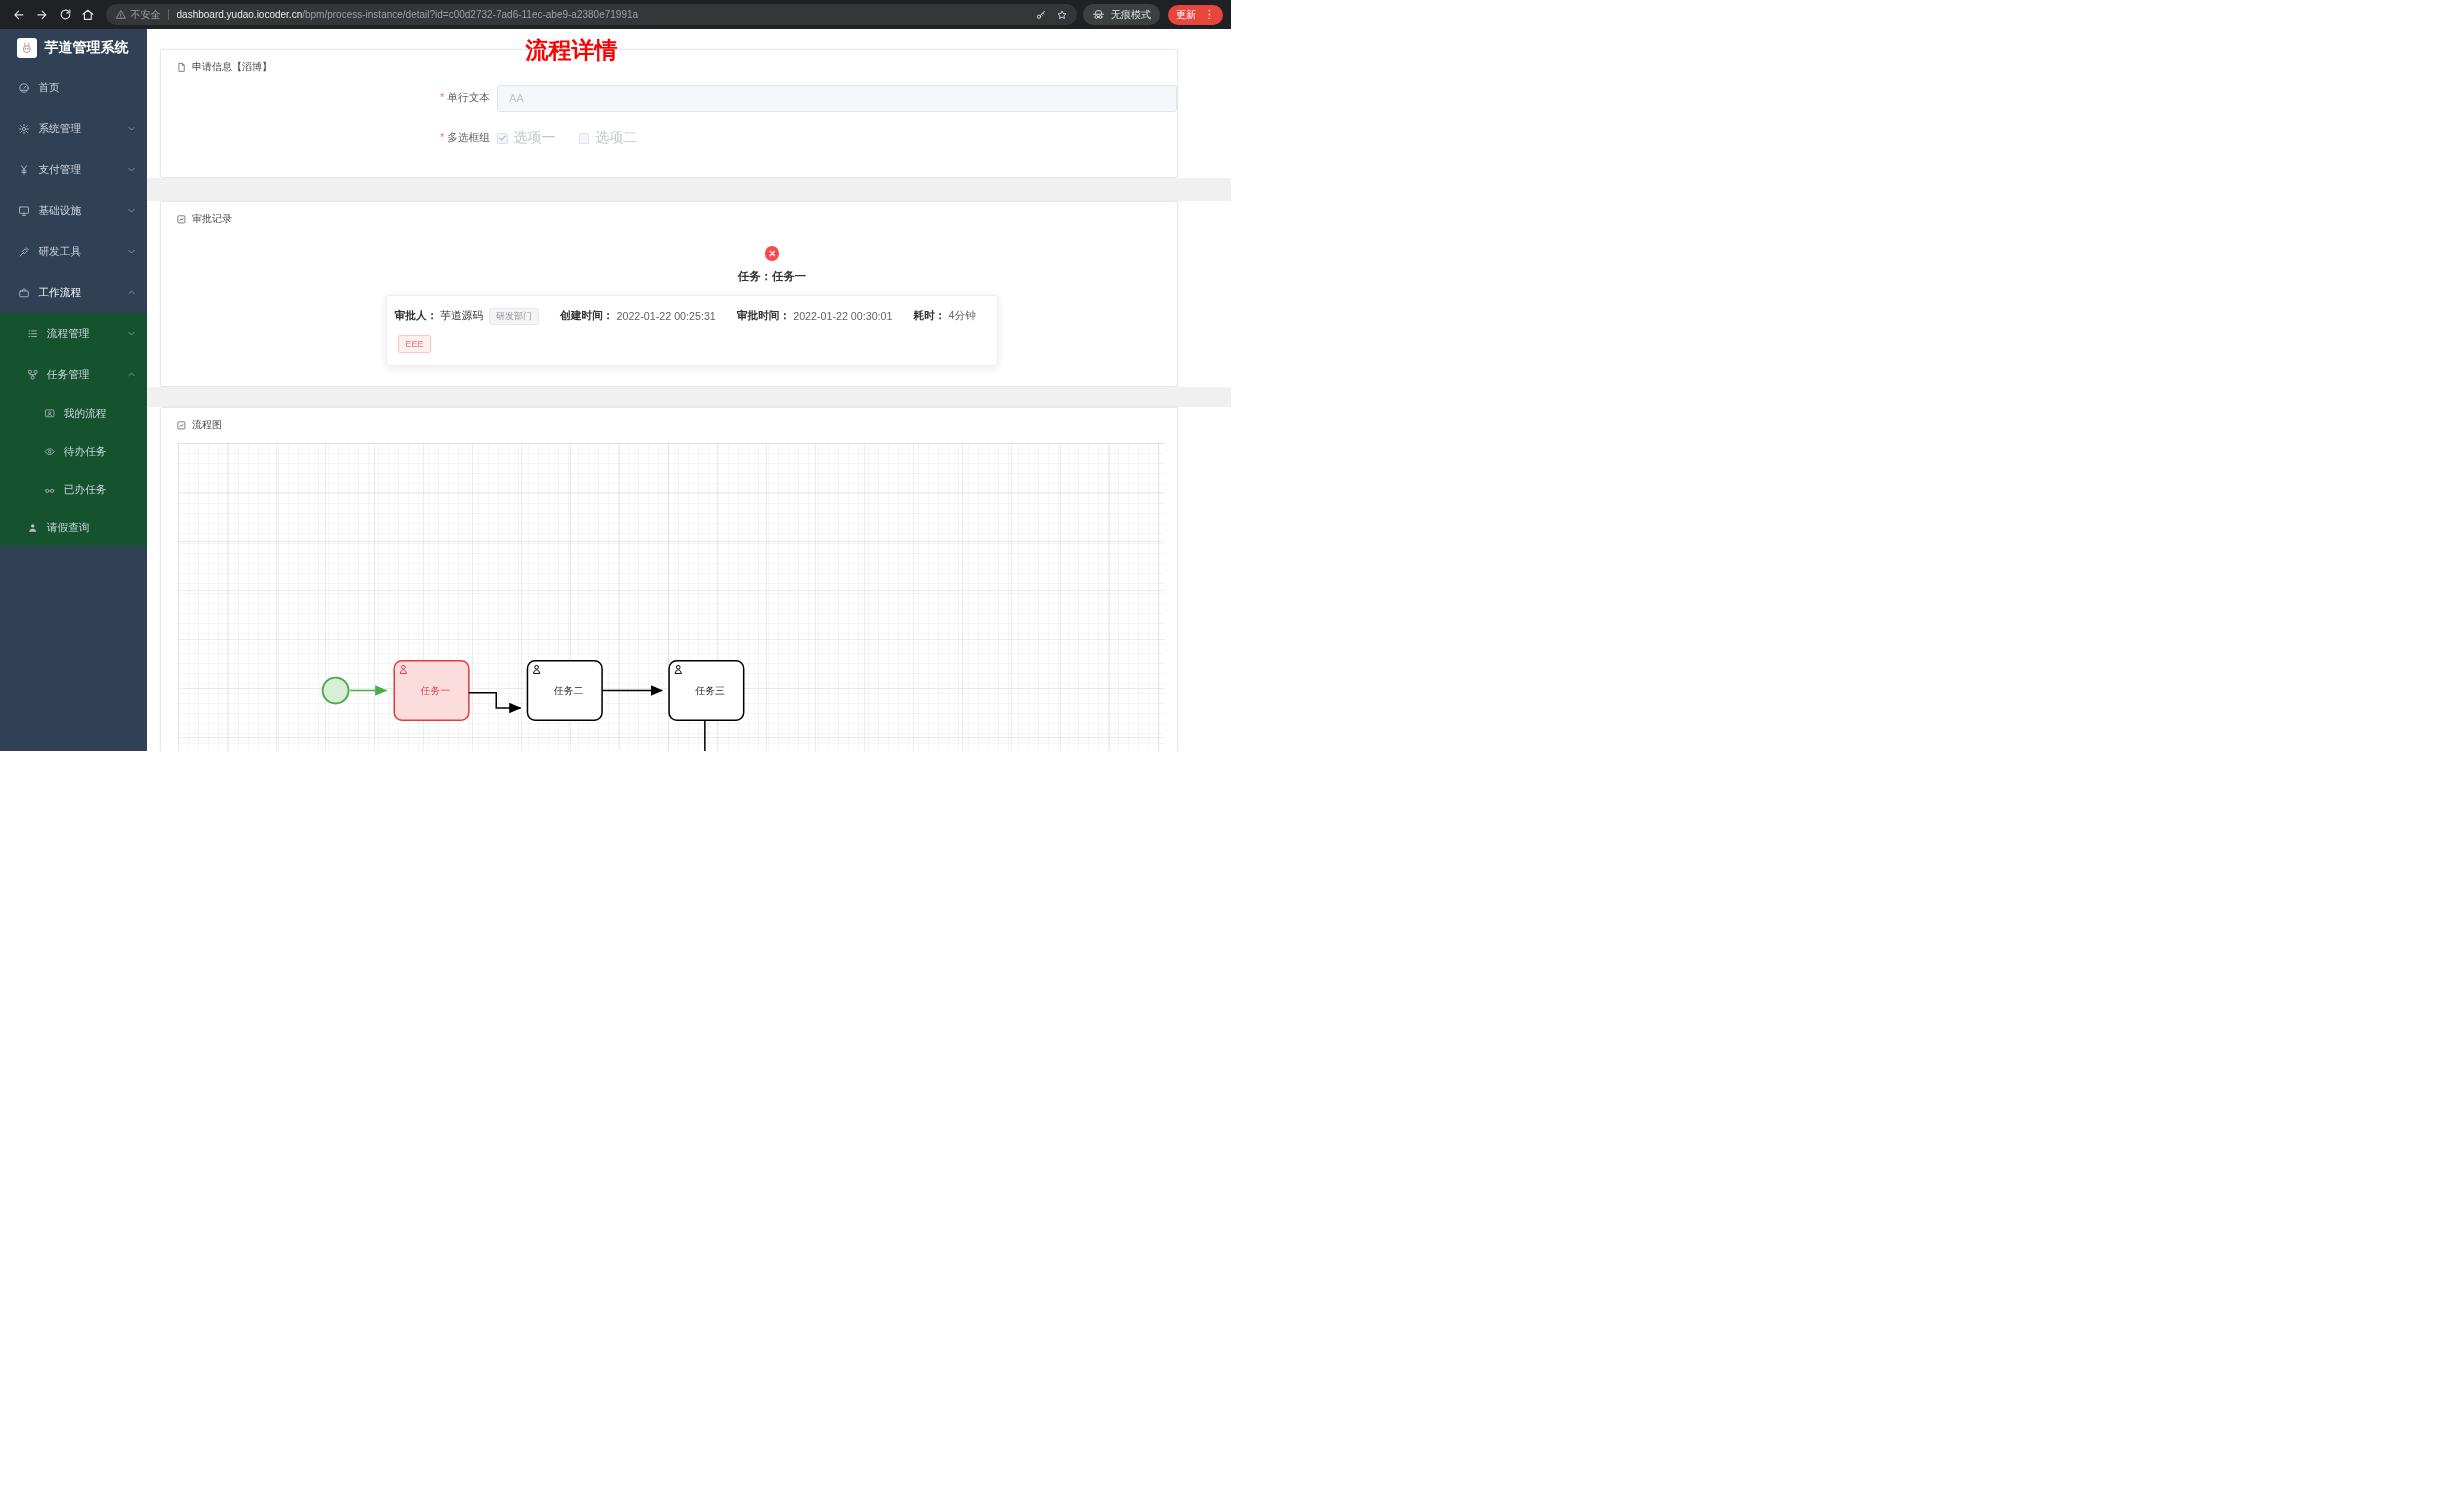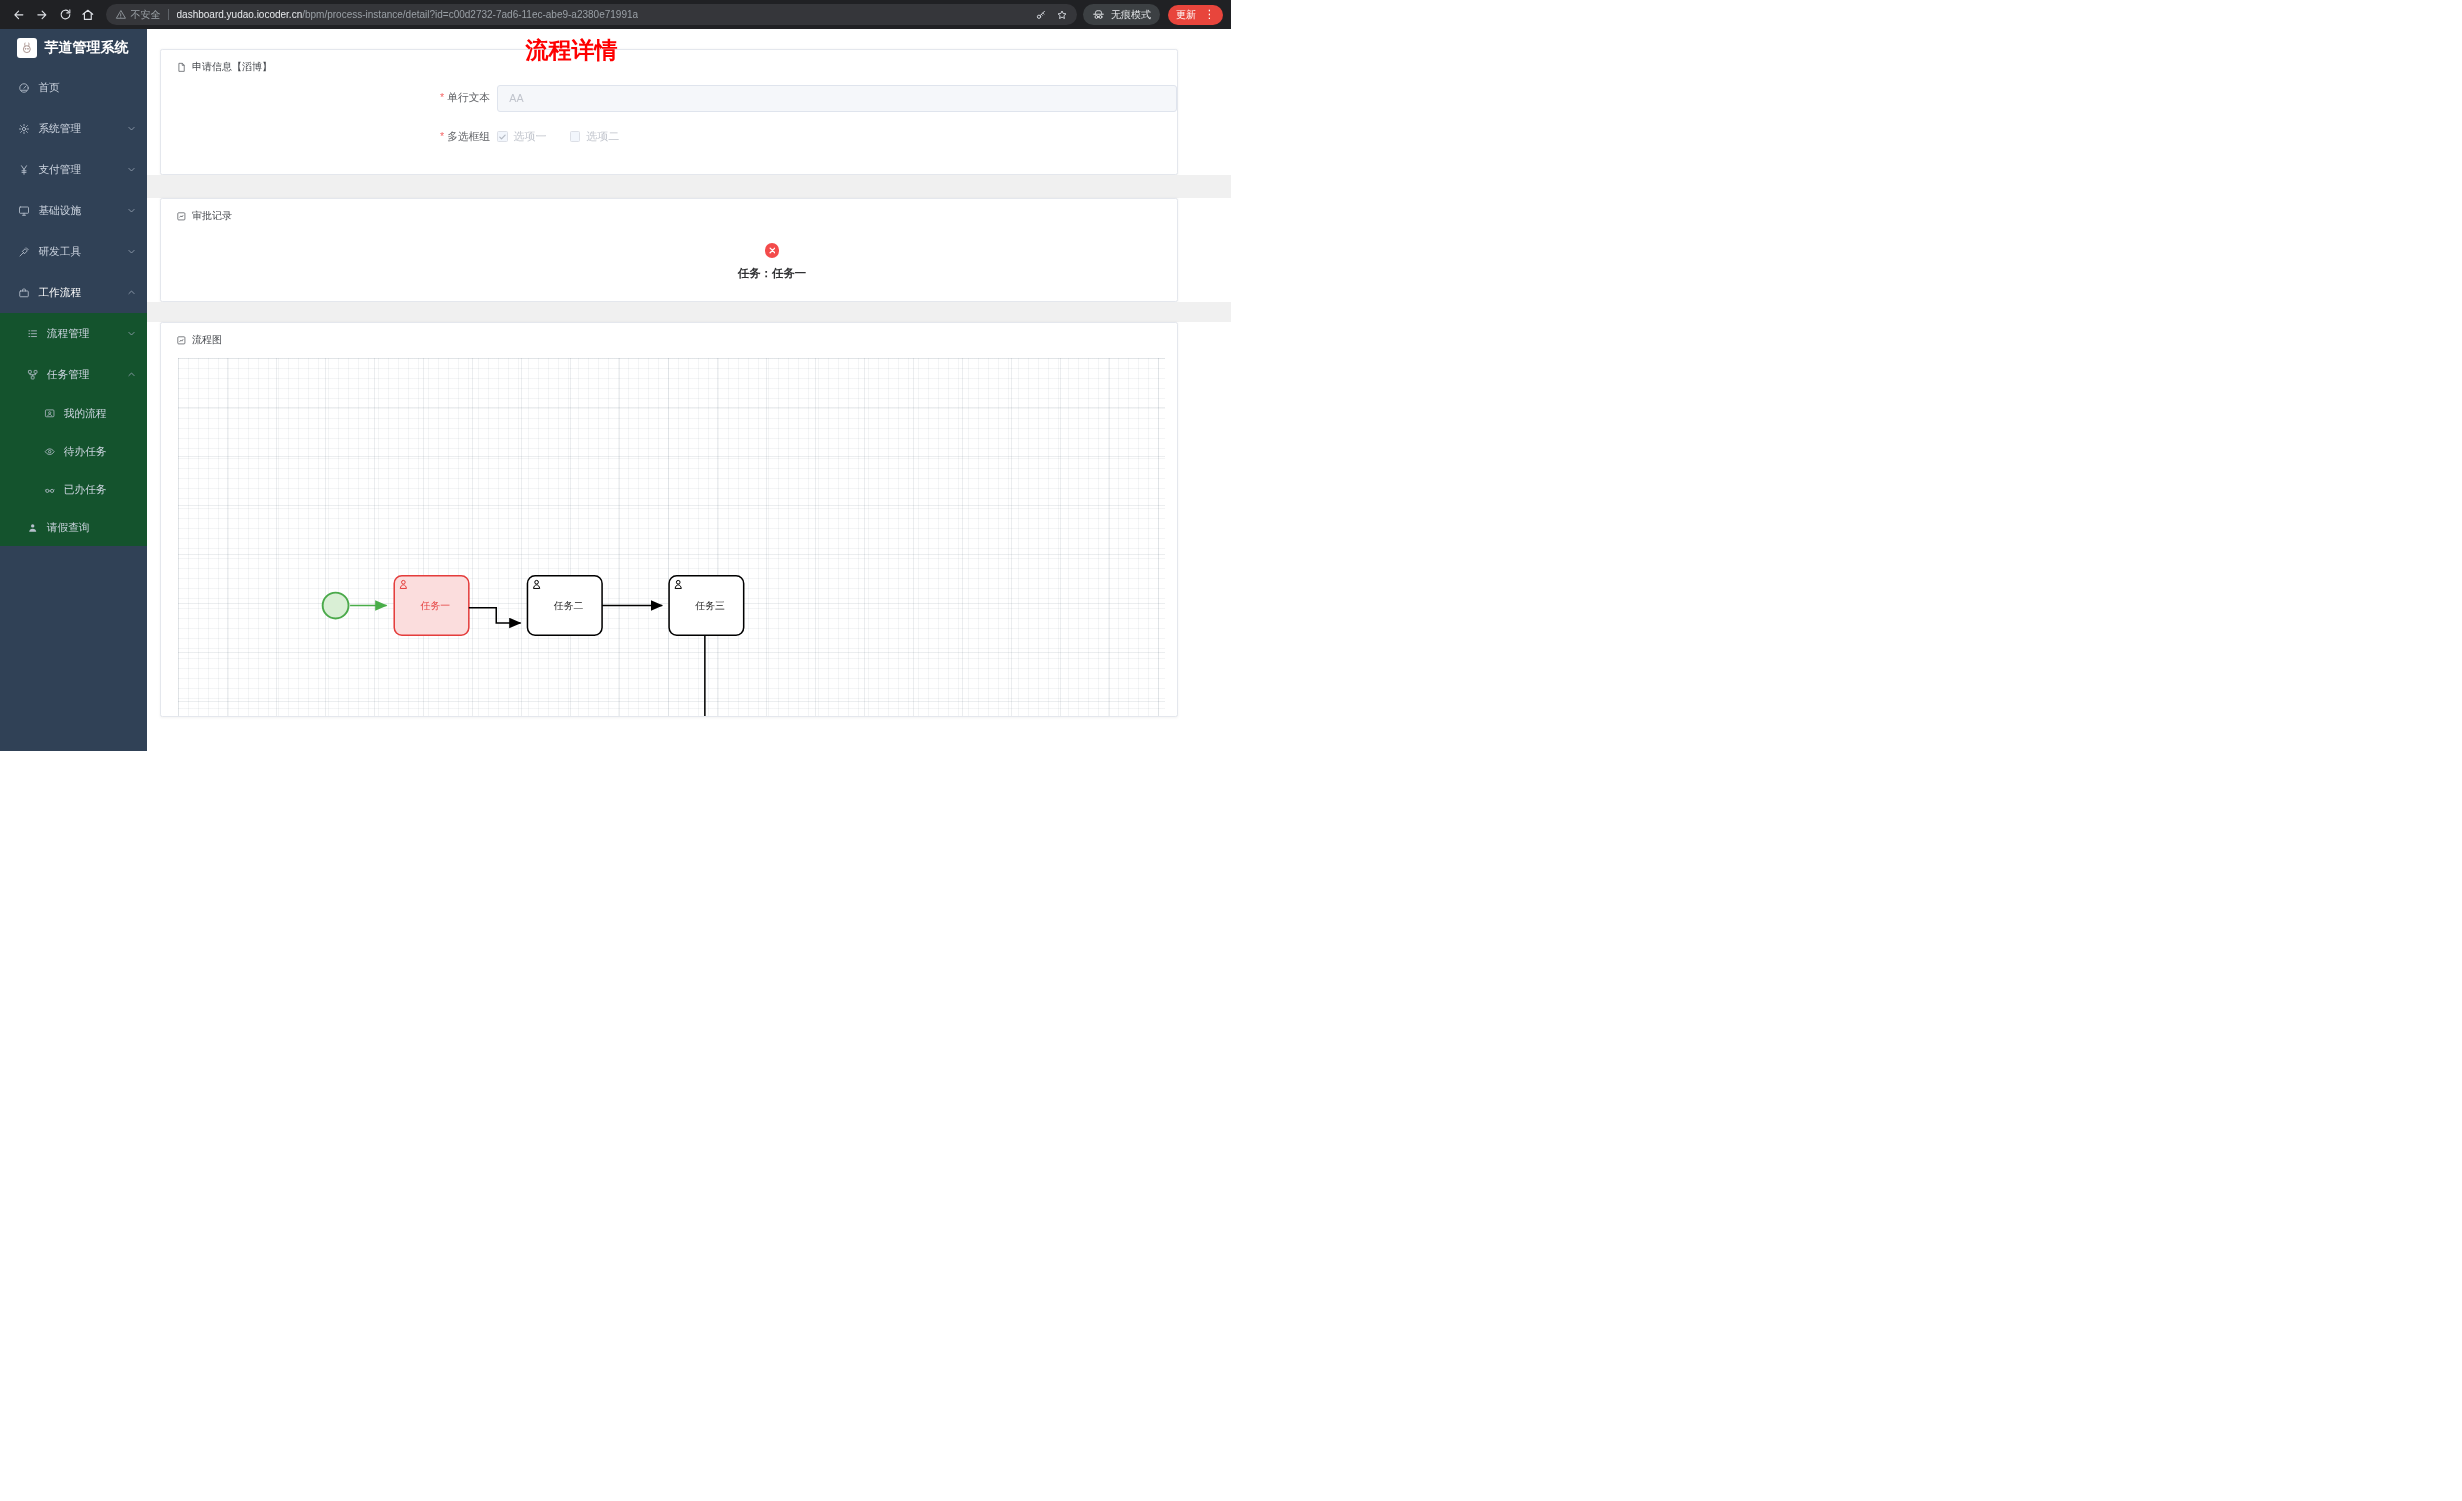--- a/index.html
+++ b/index.html
@@ -51,21 +51,21 @@
   .gap-b { height:20px; }
 
   
   .form { padding:0 0 30px; }
   .form-row { display:flex; align-items:center; margin-top:10.7px; }
   .form-row.checks { margin-top:17.5px; }
   .form-label { width:329px; text-align:right; font-size:10.7px; color:#606266; flex:none; }
   .form-label .star { color:#f56c6c; margin-right:3px; }
   .form-input { margin-left:6.9px; width:698px; height:27px; border:0.8px solid #dfe4ed; border-radius:3px; background:#f5f7fa; color:#c0c4cc; font-size:10.7px; padding:0 11.4px; outline:none; font-family:inherit; }
   .check-group { display:flex; align-items:center; margin-left:6.9px; gap:23px; }
-  .check-item { display:flex; align-items:center; gap:6px; color:#c0c4cc; font-size:11px; cursor:not-allowed; }
+  .check-item { display:flex; align-items:center; gap:6px; color:#c0c4cc; font-size:14px; cursor:not-allowed; }
   .checkbox { width:10.7px; height:10.7px; border:0.8px solid #dcdfe6; border-radius:1.5px; background:#f2f6fc; display:flex; align-items:center; justify-content:center; flex:none; }
 
   
   .appr-body { padding:20px 0; }
   .task-row { display:flex; align-items:center; gap:8.4px; padding-left:206px;flex-direction:column; }
   .x-circle { width:14.5px; height:14.5px; border-radius:50%; background:#f34b4b; display:flex; align-items:center; justify-content:center; flex:none; }
   .task-title { font-size:11.4px; font-weight:700; color:#303133; }
   .appr-card { margin:10.7px 0 0 225px; width:612px; border:0.8px solid #ebeef5; border-radius:3px; box-shadow:0 1.5px 9px rgba(0,0,0,.09); padding:12px 7.6px; background:#fff; }
   .appr-line { display:flex; align-items:center; font-size:10.7px; white-space:nowrap; }
   .lbl { font-weight:700; color:#303133; }
@@ -398,20 +398,34 @@
       </div>
       <div class="appr-body">
         <div class="task-row">
           <span class="x-circle">
             <svg width="6.9" height="6.9" viewBox="0 0 10 10" stroke="#fff" stroke-width="1.9" stroke-linecap="round">
                 <path d="M1.6 1.6l6.8 6.8M8.4 1.6 1.6 8.4"></path>
               </svg>
           </span>
           <span class="task-title">任务：任务一</span>
         </div>
+        <div class="appr-card">
+          <div class="appr-line">
+            <span class="lbl">审批人：</span>
+            <span class="val dark">芋道源码</span>
+            <span class="tag-info">研发部门</span>
+            <span class="lbl gap28">创建时间：</span>
+            <span class="val">2022-01-22 00:25:31</span>
+            <span class="lbl gap28">审批时间：</span>
+            <span class="val">2022-01-22 00:30:01</span>
+            <span class="lbl gap28">耗时：</span>
+            <span class="val">4分钟</span>
+          </div>
+          <span class="tag-danger">EEE</span>
+        </div>
       </div>
     </section>
 
     <div class="card-gap gap-b"></div>
 
     <section class="card">
       <div class="card-hd">
         <span class="ic">
             <svg width="10.7" height="10.7" viewBox="0 0 24 24" fill="none" stroke="currentColor" stroke-width="1.8" stroke-linejoin="round">
               <rect x="4" y="4" width="16" height="16" rx="2"></rect>

